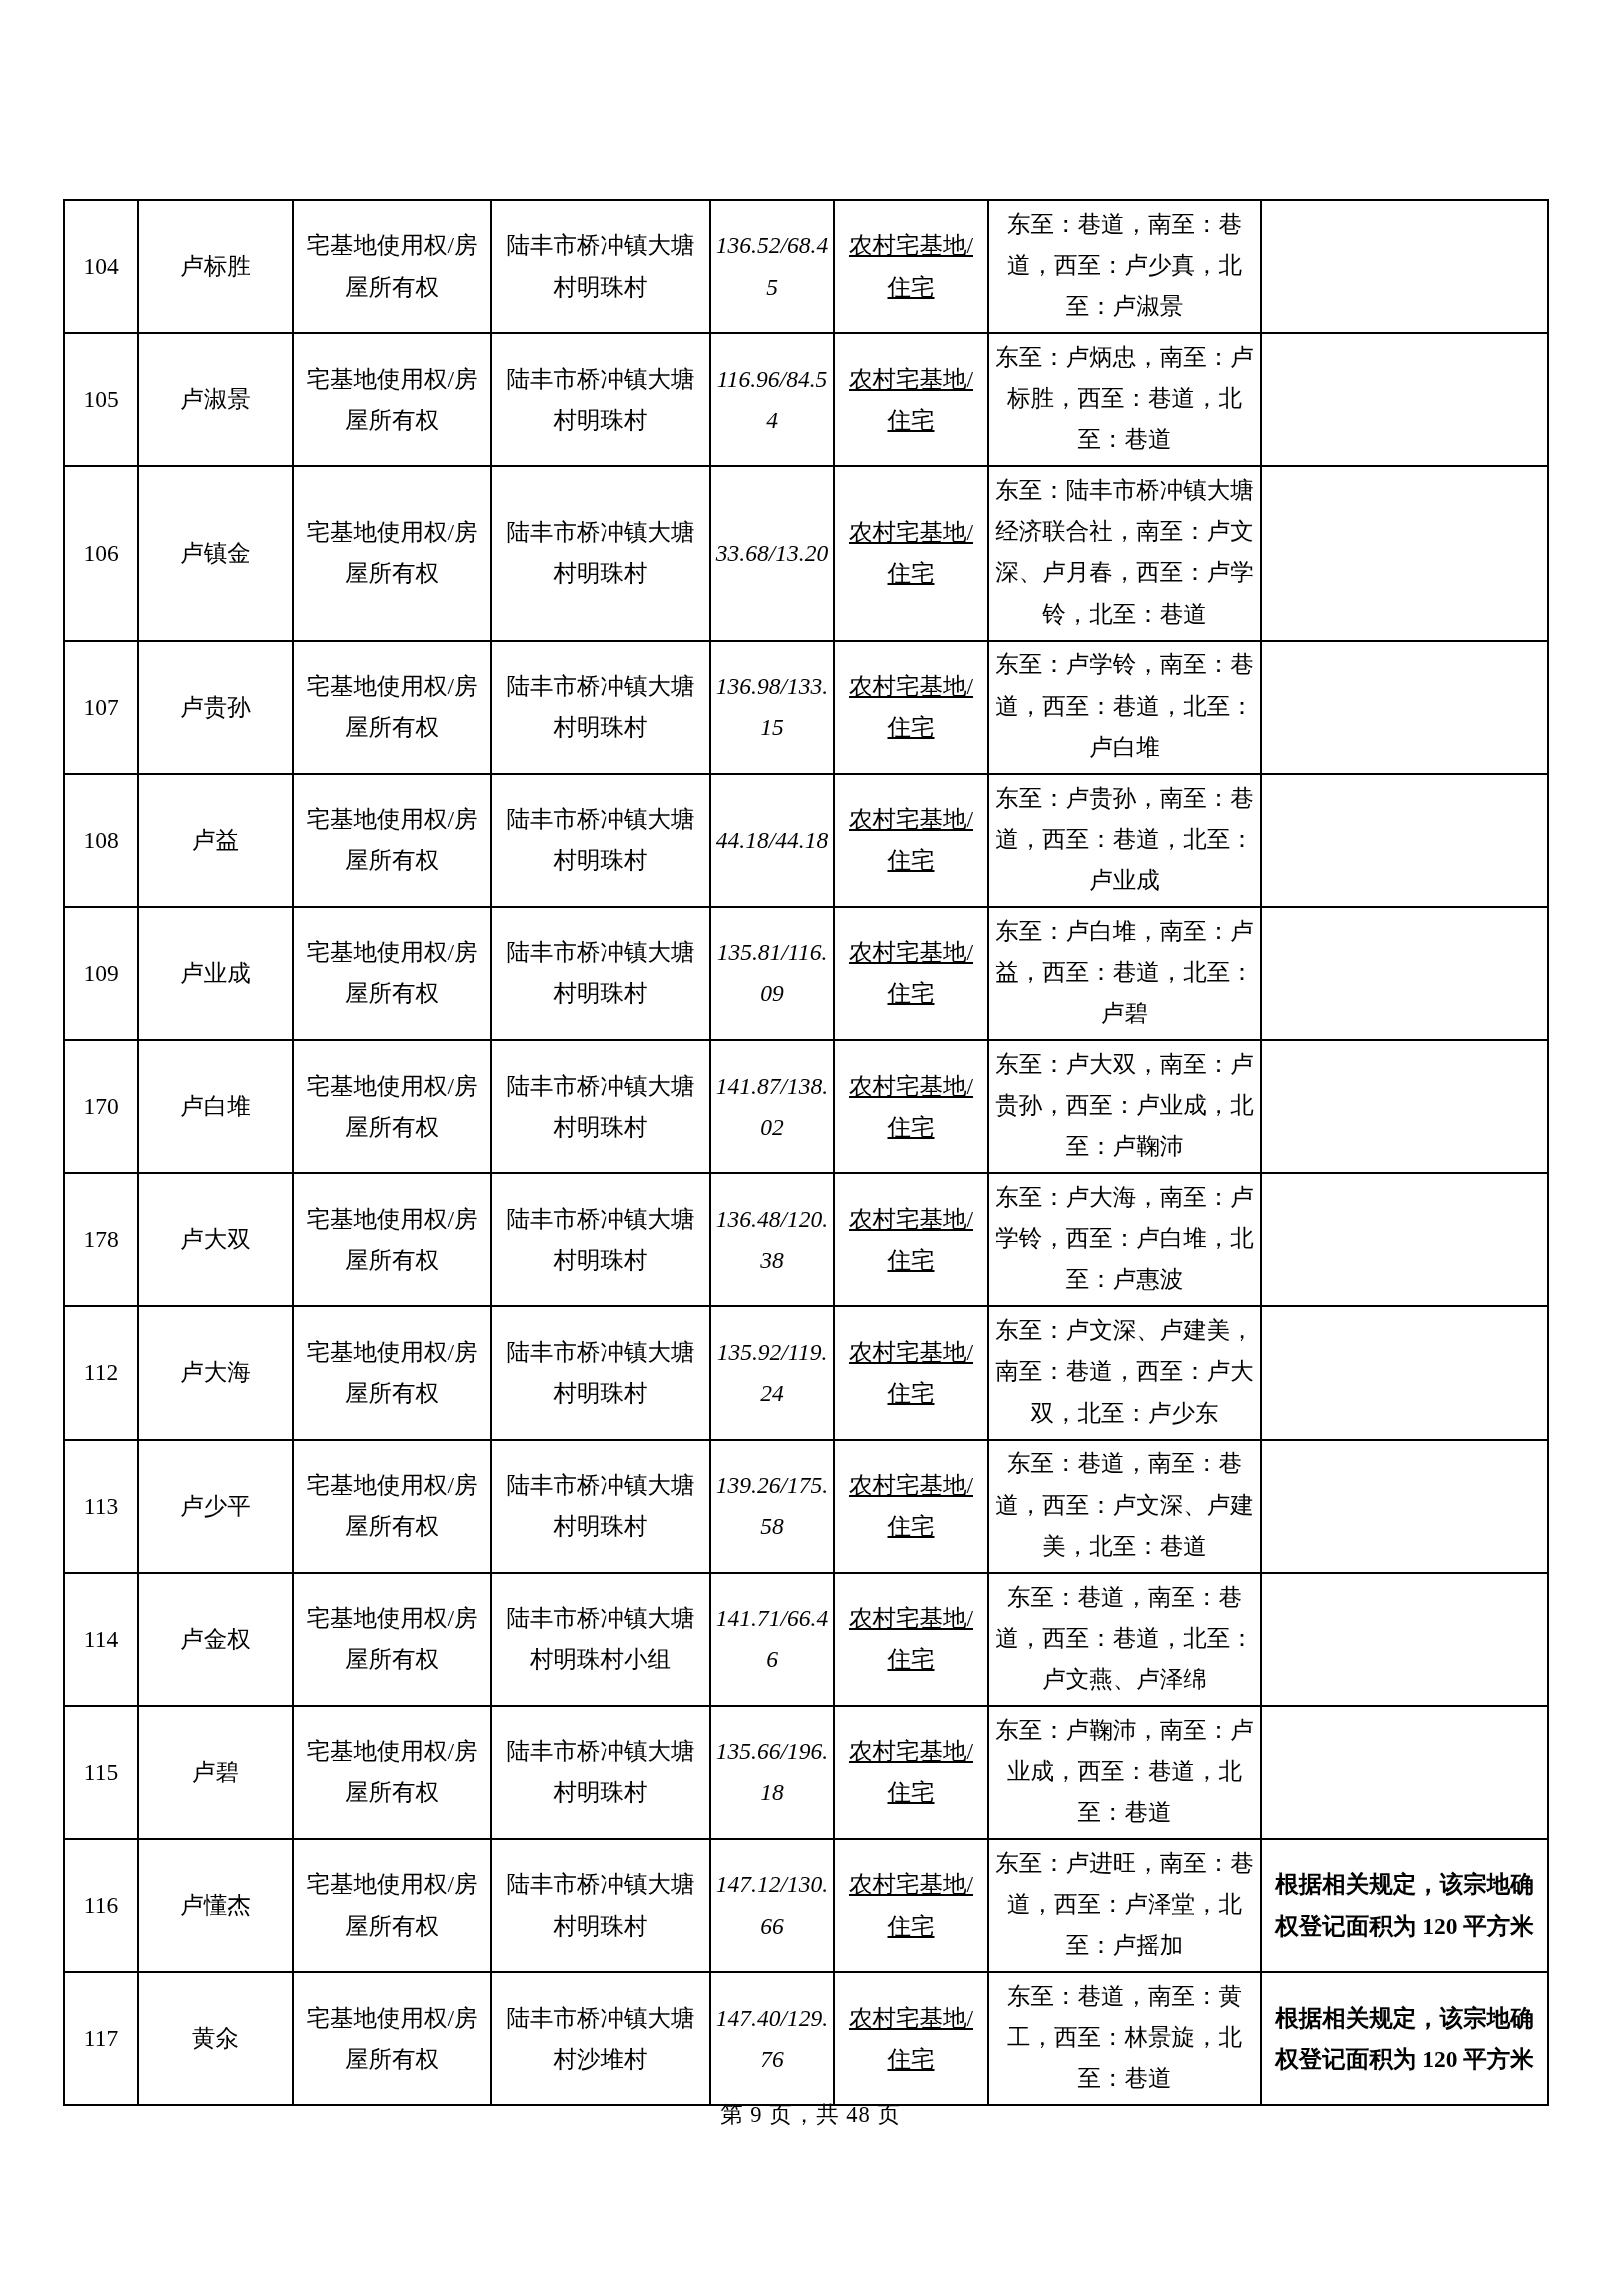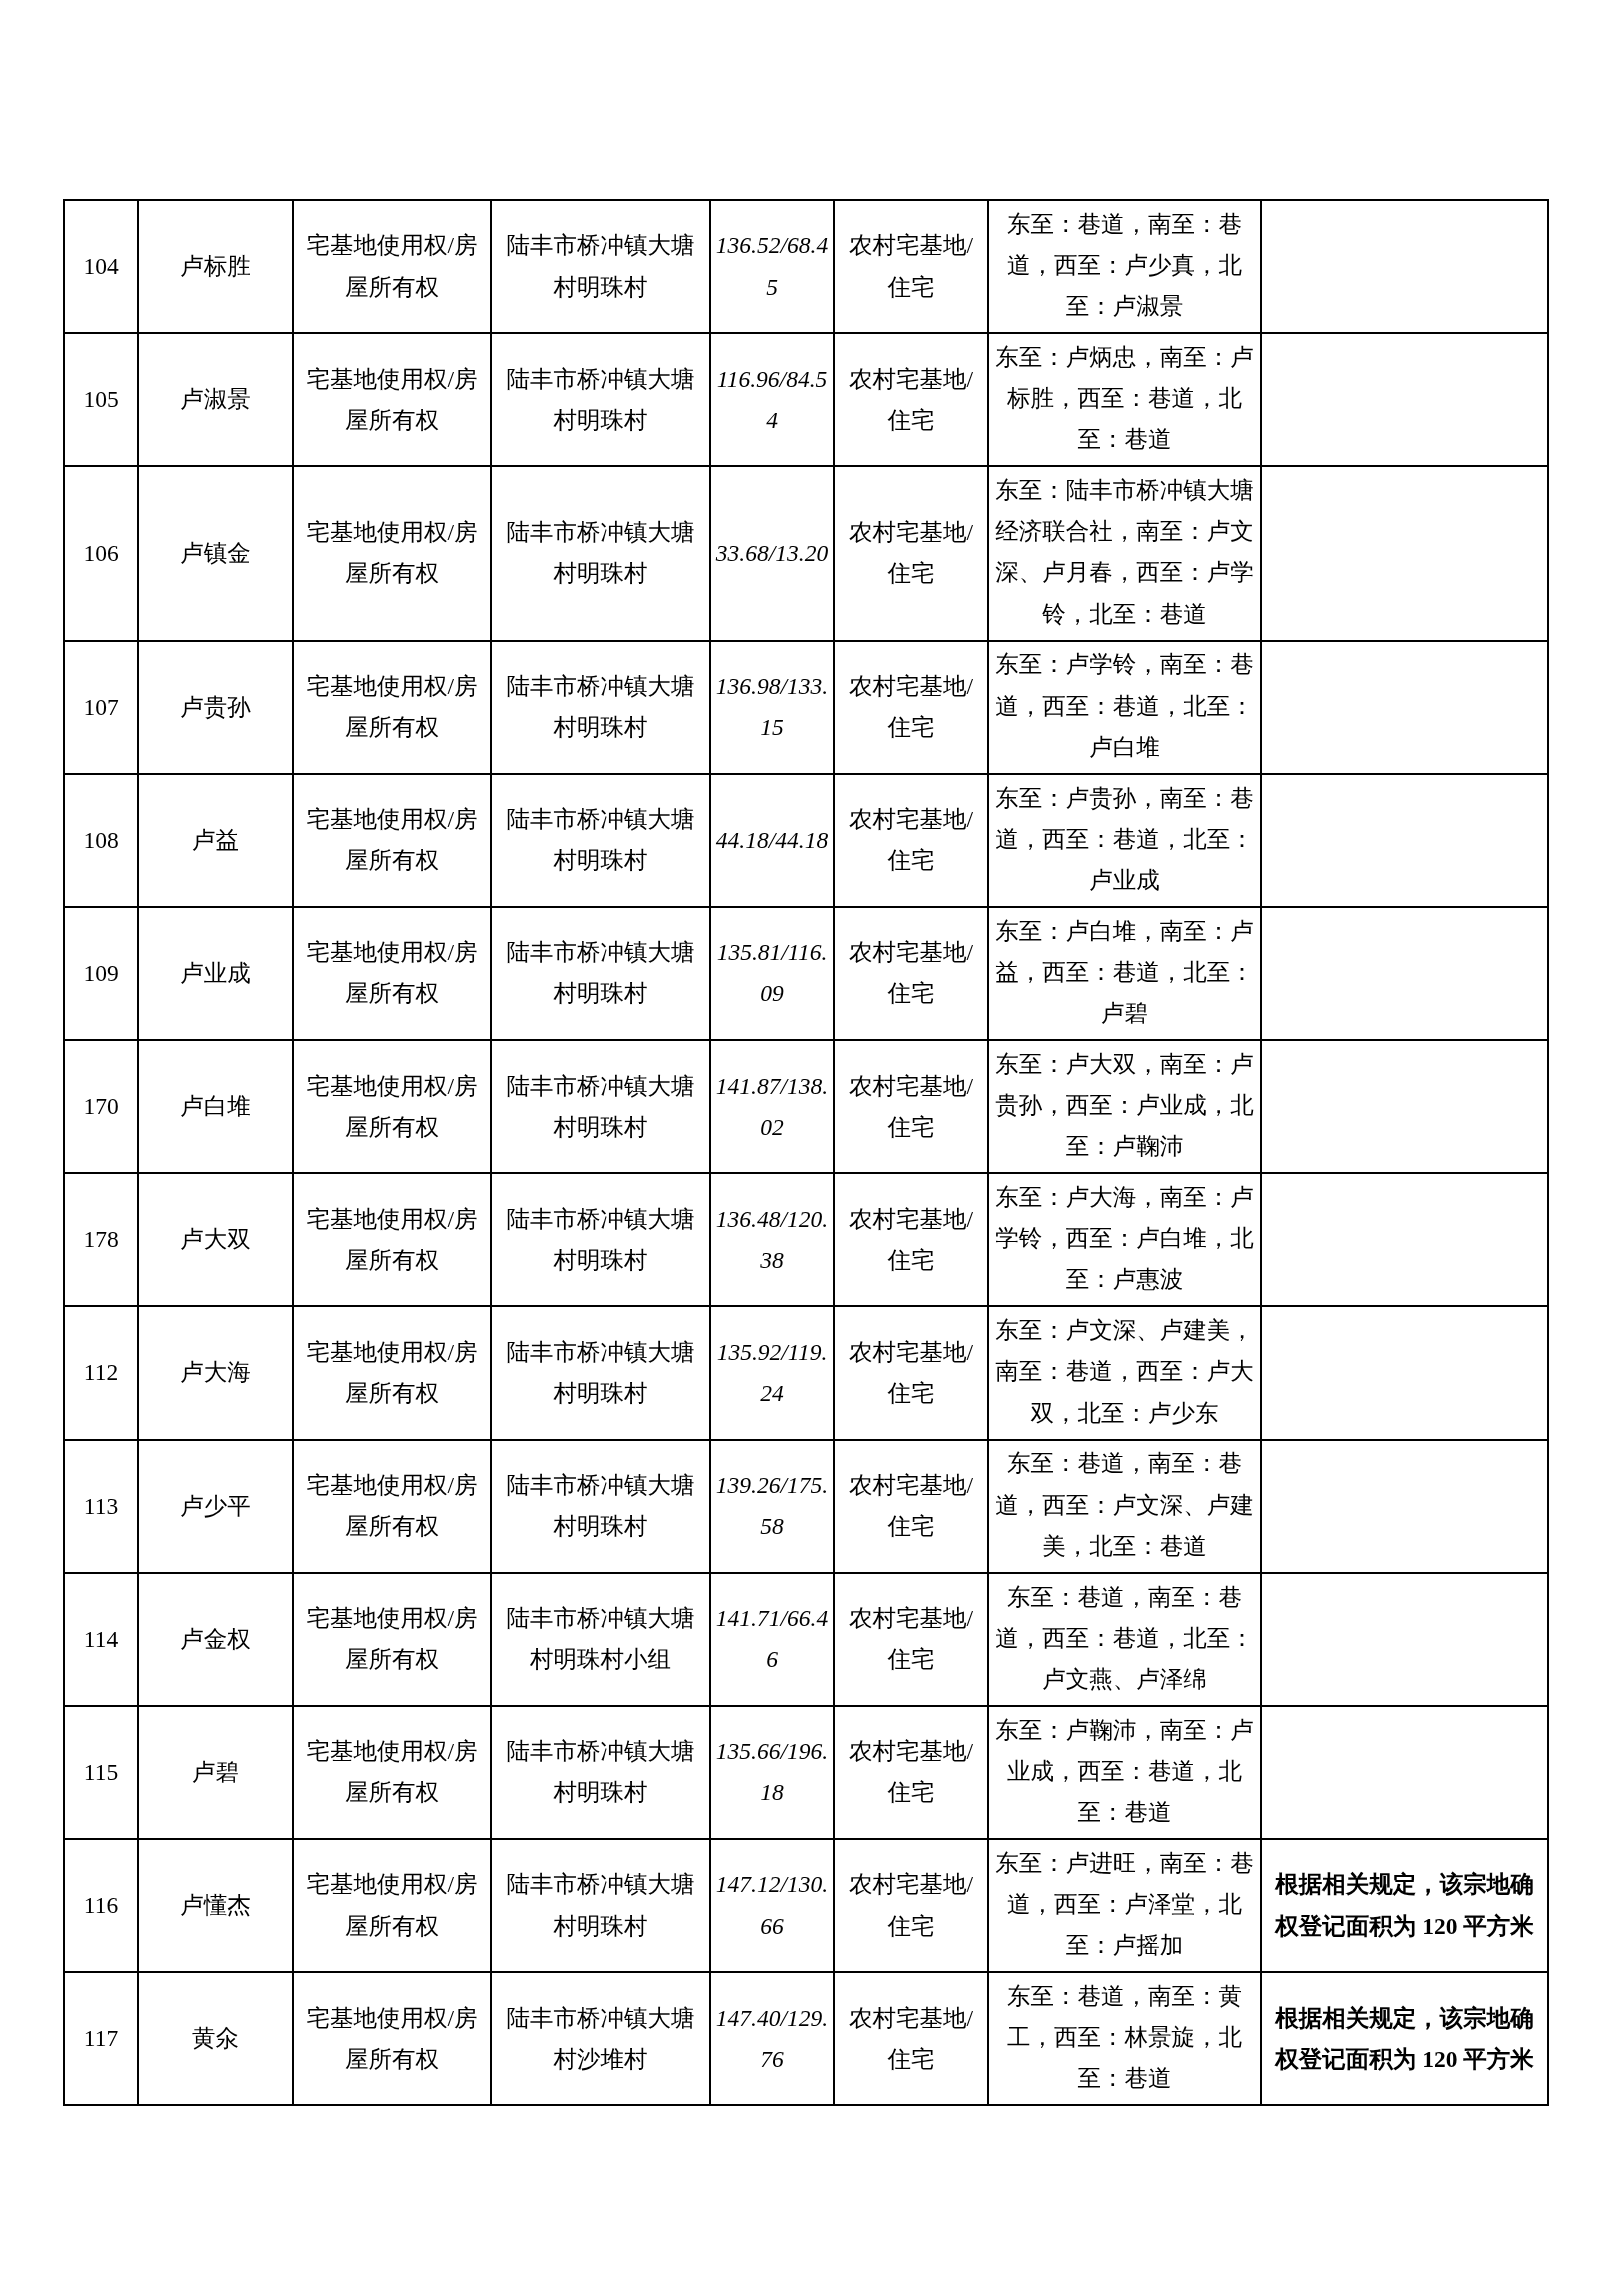--- a/index.html
+++ b/index.html
@@ -39,21 +39,21 @@
     word-break: break-all;
   }
   table.land-table tr {
     height: 131px;
   }
   td.c-serial  { }
   td.c-owner   { }
   td.c-rights  { padding: 3.9px 7.8px; }
   td.c-location{ padding: 3.9px 7.8px; }
   td.c-area    { padding: 3.9px 12.7px; font-style: italic; }
-  td.c-usage   { padding: 3.9px 9.8px; }
+  td.c-usage   { padding: 3.9px 9.8px; text-decoration: underline; }
   td.c-bound   {
     text-align: left;
     padding: 5.9px 5.9px;
     font-size: 22.5px;
     line-height: 1.82;
     font-family: Liberation Mono, monospace;
   }
   td.c-remark  {
     text-align: left;
     padding: 5.9px 7.8px;
@@ -224,14 +224,15 @@
     <td class="c-rights">宅基地使用权/房屋所有权</td>
     <td class="c-location">陆丰市桥冲镇大塘村沙堆村</td>
     <td class="c-area">147.40/129.76</td>
     <td class="c-usage">农村宅基地/住宅</td>
     <td class="c-bound">东至：巷道，南至：黄工，西至：林景旋，北至：巷道</td>
     <td class="c-remark">根据相关规定，该宗地确权登记面积为 120 平方米</td>
   </tr>
         </tbody>
     </table>
   </div>
+  <div class="footer">第 9 页，共 48 页</div>
 </div>
 
 
 </body></html>

